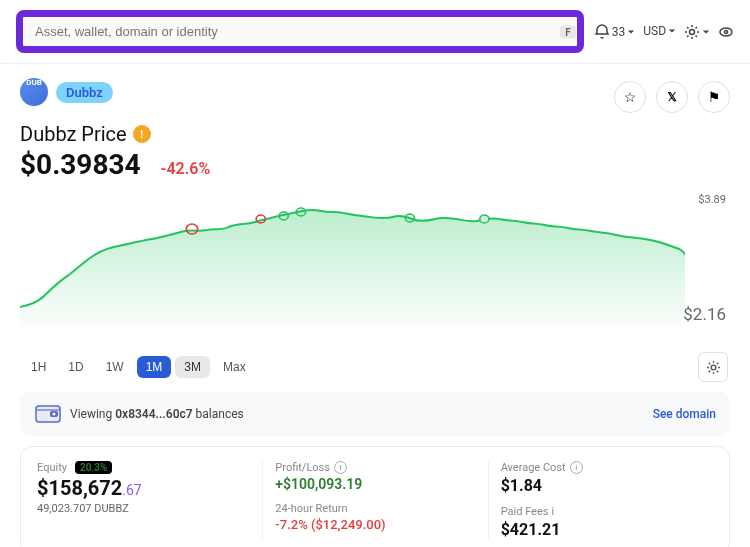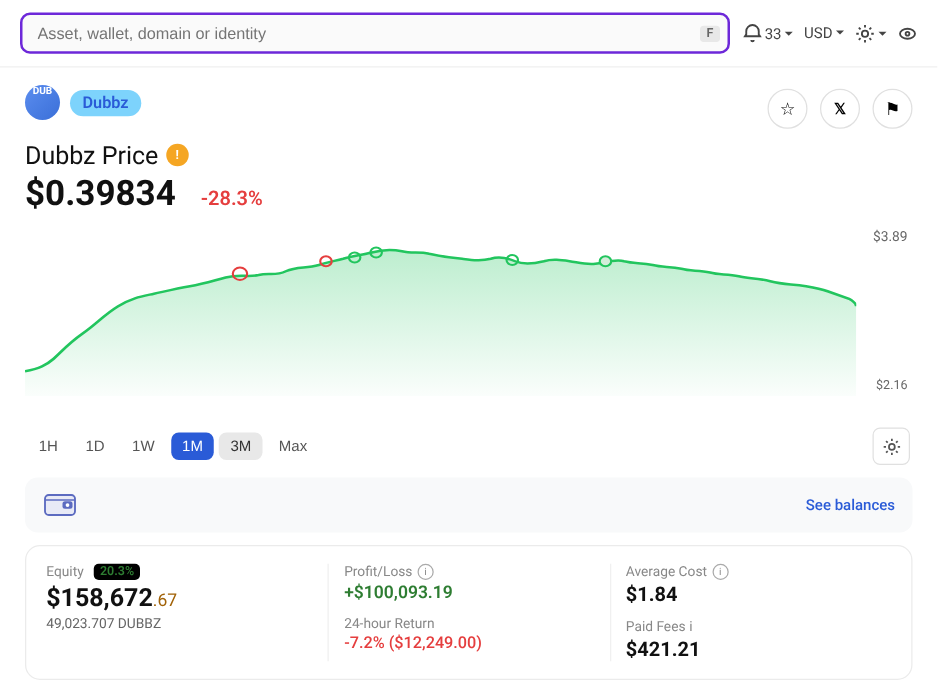--- a/index.html
+++ b/index.html
@@ -20,21 +20,21 @@
       gap: 10px;
       border-bottom: 1px solid #f0f0f0;
     }
     .search-container {
       flex: 1;
       position: relative;
     }
     .search-input {
       width: 100%;
       padding: 7px 30px 7px 12px;
-      border: 2px solid #6d28d9;
+      border: 7px solid #6d28d9;
       border-radius: 8px;
       font-size: 13px;
       color: #0f172a;
       background: #fafafa;
       outline: none;
     }
     .search-f-badge {
       position: absolute;
       right: 8px;
       top: 50%;
@@ -163,21 +163,21 @@
       position: absolute;
       right: 4px;
       top: 0;
       font-size: 11px;
       color: #666;
     }
     .chart-price-label-bottom {
       position: absolute;
       right: 4px;
       bottom: 24px;
-      font-size: 10px;
+      font-size: 17px;
       color: #666;
     }
     .chart-svg {
       width: calc(100% - 45px);
       height: 130px;
       margin-top: 4px;
     }
 
     
     .time-controls {
@@ -299,21 +299,21 @@
       font-size: 18px;
       font-weight: 700;
       color: #111;
     }
     .stat-value.large {
       font-size: 20px;
     }
     .stat-value .cents {
       font-size: 14px;
       font-weight: 400;
-      color: #a16207;
+      color: #8b5cf6;
     }
     .stat-sub {
       font-size: 11px;
       color: #666;
     }
     .stat-value-green {
       font-size: 14px;
       font-weight: 600;
       color: #2e7d32;
     }
@@ -390,21 +390,21 @@
     </div>
   </div>
 
   <div class="price-section">
     <div class="price-title">
       <span style="font-size:20px; font-weight:400;">Dubbz Price</span>
       <div class="warning-icon">!</div>
     </div>
     <div style="display:flex; align-items:baseline; gap:20px;">
       <span class="price-value">$0.39834</span>
-      <span class="price-change-neg">-28.3%</span>
+      <span class="price-change-neg">-42.6%</span>
     </div>
   </div>
 
   <div class="chart-container">
     <span class="chart-price-label-top">$3.89</span>
     <svg class="chart-svg" viewBox="0 0 580 130" preserveAspectRatio="none">
       <defs>
         <linearGradient id="chartGrad" x1="0" y1="0" x2="0" y2="1">
           <stop offset="0%" stop-color="#22c55e" stop-opacity="0.3"></stop>
           <stop offset="100%" stop-color="#22c55e" stop-opacity="0.02"></stop>
@@ -441,22 +441,25 @@
   </div>
 
   <div class="wallet-section">
     <div class="wallet-info">
       <svg width="28" height="28" viewBox="0 0 28 28">
         <rect x="2" y="6" width="24" height="16" rx="3" fill="#e8eaf6" stroke="#5c6bc0" stroke-width="1.5"></rect>
         <rect x="16" y="11" width="8" height="6" rx="2" fill="#5c6bc0"></rect>
         <circle cx="20" cy="14" r="1.5" fill="white"></circle>
         <path d="M2 10h24" stroke="#5c6bc0" stroke-width="1.2"></path>
       </svg>
-    </div>
-    <span class="see-profile-link">See balances</span>
+      <span class="wallet-text">
+        Viewing <span>0x8344...60c7</span> balances
+      </span>
+    </div>
+    <span class="see-profile-link">See domain</span>
   </div>
 
   <div class="stats-card">
 
     <div class="stat-col">
       <div class="stat-label">
         <span>Equity</span>
         <span class="equity-badge">20.3%</span>
       </div>
       <div class="stat-value large">

